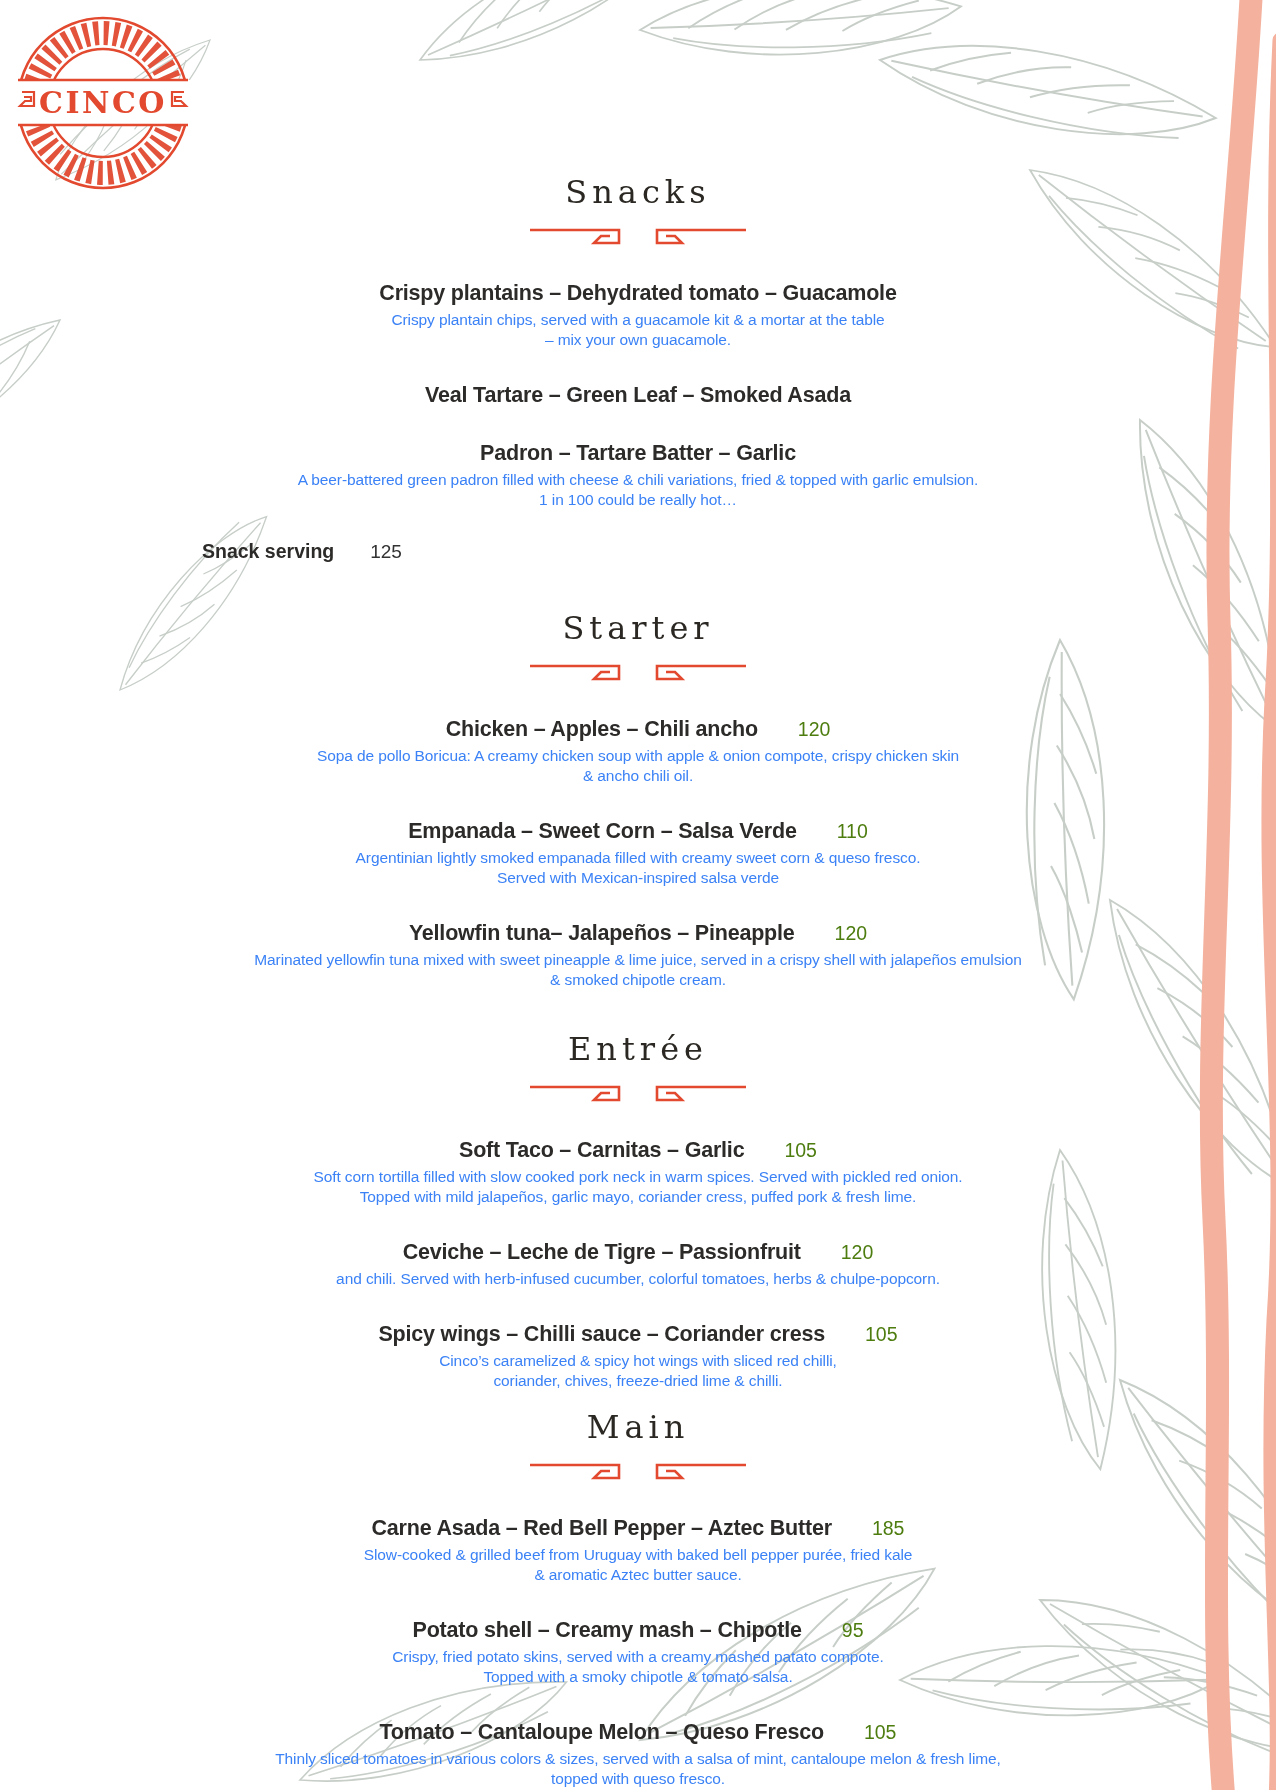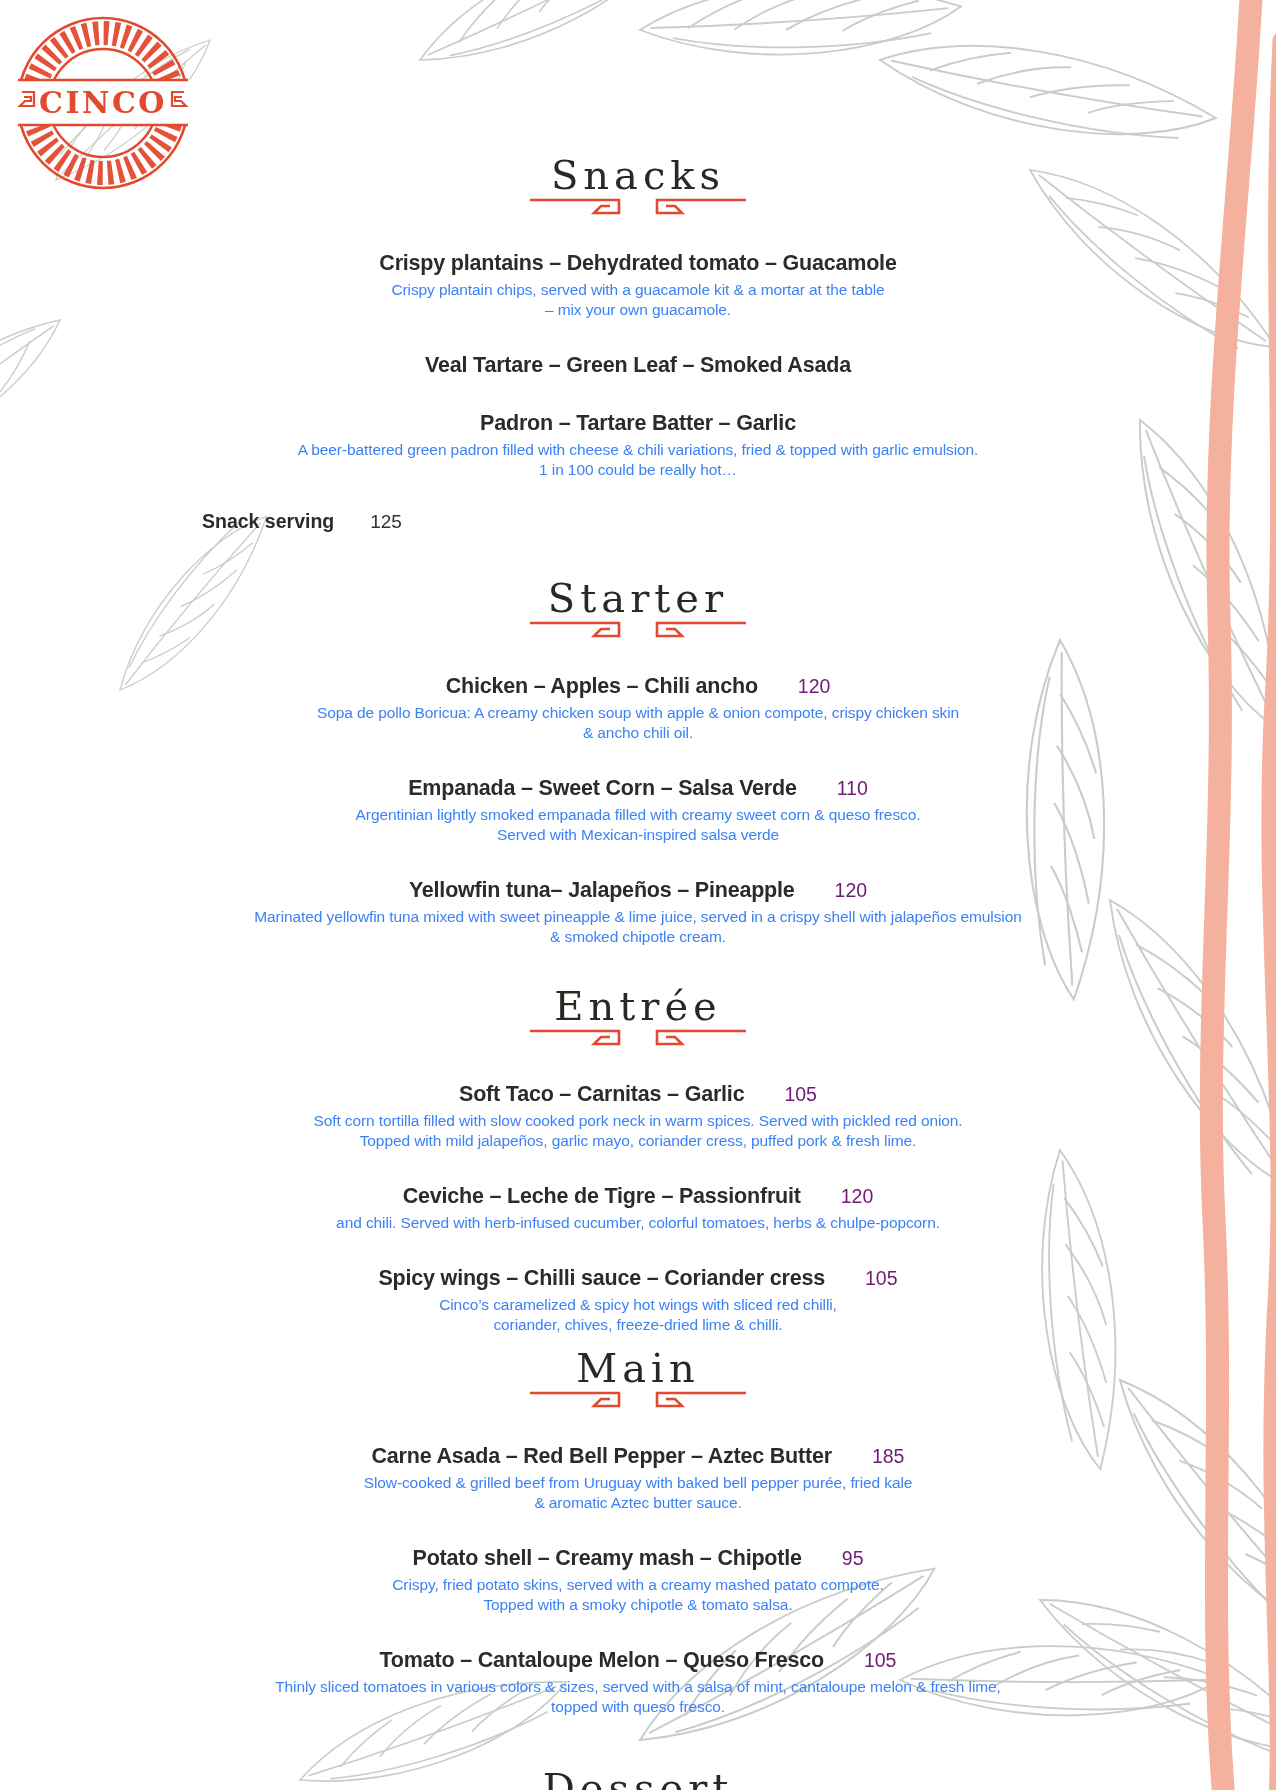--- a/index.html
+++ b/index.html
@@ -13,31 +13,31 @@
   .logo{position:absolute;left:14px;top:14px;width:178px;height:178px;}
   
   .menu{position:absolute;left:202px;top:156px;width:872px;}
   .section{margin:0;}
   .section-snacks{margin-top:0;}
   .section-starter{margin-top:46px;}
   .section-entree{margin-top:40px;}
   .section-main{margin-top:14px;}
   .section-dessert{margin-top:52px;}
   .section-title{
-    margin:0;text-align:center;font-family:"DejaVu Serif",serif;font-weight:400;
-    font-size:40px;letter-spacing:5px;color:#2b2823;line-height:38px;
+    margin:17px;text-align:center;font-family:"DejaVu Serif",serif;font-weight:400;
+    font-size:32px;letter-spacing:5px;color:#2b2823;line-height:38px;
   }
   .divider{display:flex;justify-content:center;margin-top:4px;}
   .items{margin:0;}
   .item{margin-top:32px;text-align:center;}
   .item-title{
     margin:0;font-size:21.5px;font-weight:bold;letter-spacing:-0.2px;
     color:#2d2b29;line-height:26px;
   }
-  .item-price{font-weight:400;font-size:19.5px;letter-spacing:0;margin-left:40px;color:#701a75;}
+  .item-price{font-weight:400;font-size:19.5px;letter-spacing:0;margin-left:40px;color:#4d7c0f;}
   .item-desc{margin:4px 0 0 0;}
   .desc-line{
     font-size:15.5px;line-height:20px;color:#3b82f6;white-space:nowrap;letter-spacing:-0.1px;
   }
   .section-footer{margin-top:30px;font-size:19.5px;font-weight:bold;color:#2d2b29;}
   .footer-price{font-weight:400;font-size:19px;margin-left:36px;color:#333;}
 </style>
 </head>
 <body>
 

